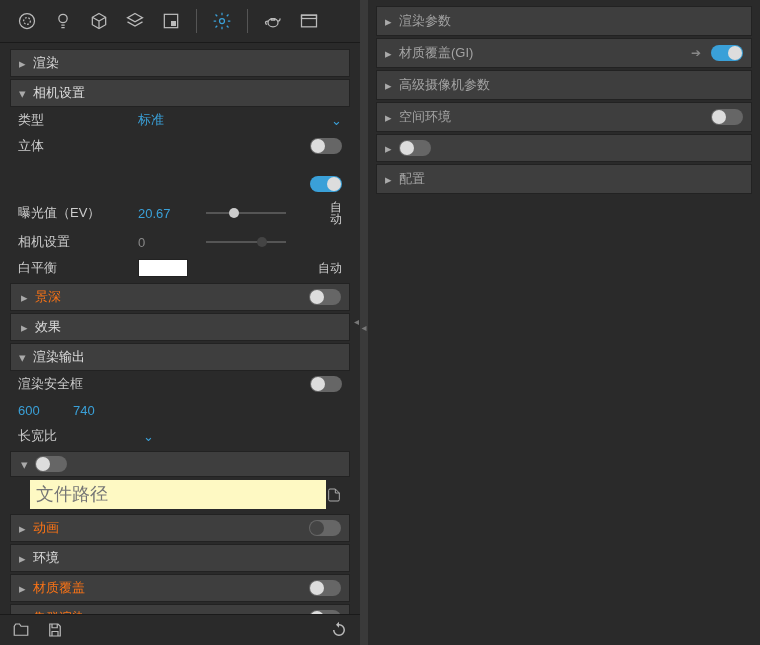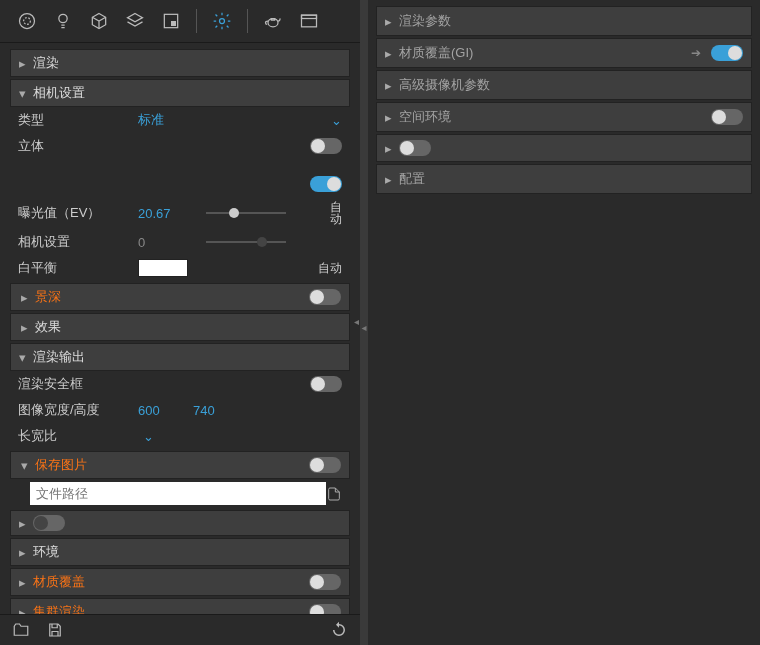--- a/index.html
+++ b/index.html
@@ -32,21 +32,21 @@
   .row .numval.dim { color: #888; }
   .row .sideval { color: #ccc; font-size: 12px; line-height: 1; text-align: right; width: 20px; margin-left: 28px; }
 
   .slider { flex: 1; height: 16px; position: relative; margin: 0 8px; }
   .slider .track { position: absolute; top: 7px; left: 0; right: 0; height: 2px; background: #555; }
   .slider .thumb-wrap { position: absolute; top: 0; transform: translateX(-50%); }
   .slider .thumb { width: 10px; height: 10px; border-radius: 50%; background: #444; margin-top: 3px; }
   .slider .thumb.light { background: #ccc; }
 
   .color-swatch { width: 50px; height: 18px; background: #fff; border: 1px solid #222; }
-  .path-input { flex: 1; background: #ffffff; border: none; color: #888; padding: 4px 6px; font-size: 13px; outline: none; }
+  .path-input { flex: 1; background: #fef9c3; border: none; color: #888; padding: 4px 6px; font-size: 18px; outline: none; }
 
   .section-with-toggle { display: flex; align-items: center; background: #3e3e3e; border: 1px solid #222; padding: 4px 8px; margin-top: 2px; }
   .section-with-toggle .caret { width: 10px; margin-right: 4px; color: #aaa; }
   .section-with-toggle .title { flex: 1; color: #f97316; }
   .section-with-toggle .toggle { width: 32px; height: 16px; border-radius: 8px; background: #666; position: relative; }
   .section-with-toggle .toggle .knob { width: 14px; height: 14px; border-radius: 50%; background: #ddd; position: absolute; top: 1px; left: 1px; }
   .section-with-toggle .toggle.disabled .knob { background: #444; }
 
   .bottom-bar { display: flex; align-items: center; padding: 6px 12px; gap: 16px; border-top: 1px solid #1a1a1a; }
   .bottom-bar .spacer { flex: 1; }
@@ -205,47 +205,46 @@
       </div>
 
     <div class="row">
       <span class="label">渲染安全框</span>
       <span class="spacer"></span>
       <div class="toggle">
           <div class="knob"></div>
         </div>
     </div>
     <div class="row">
-      <span class="label">图像宽度/高度</span>
       <span class="numval" style="flex:0 0 55px">600</span>
       <span class="numval">740</span>
       <span class="spacer"></span>
     </div>
     <div class="row">
       <span class="label">长宽比</span>
       <span class="chev">⌄</span>
     </div>
 
     <div class="section-with-toggle indent">
       <span class="caret">▾</span>
-      <span class="title">保存图片</span>
       <div class="toggle">
           <div class="knob"></div>
         </div>
     </div>
     <div class="file-row">
       <input class="path-input" placeholder="文件路径" style="">
       <svg viewBox="0 0 24 24">
           <path d="M14 3H6a2 2 0 00-2 2v14a2 2 0 002 2h12a2 2 0 002-2V9l-6-6z"></path>
           <path d="M14 3v6h6"></path>
         </svg>
     </div>
 
     <div class="section-with-toggle">
       <span class="caret">▸</span>
+      <span class="title">动画</span>
       <div class="toggle disabled">
           <div class="knob"></div>
         </div>
     </div>
     <div class="section-header">
         <span class="caret">▸</span>
         <span>环境</span>
       </div>
     <div class="section-with-toggle">
       <span class="caret">▸</span>

